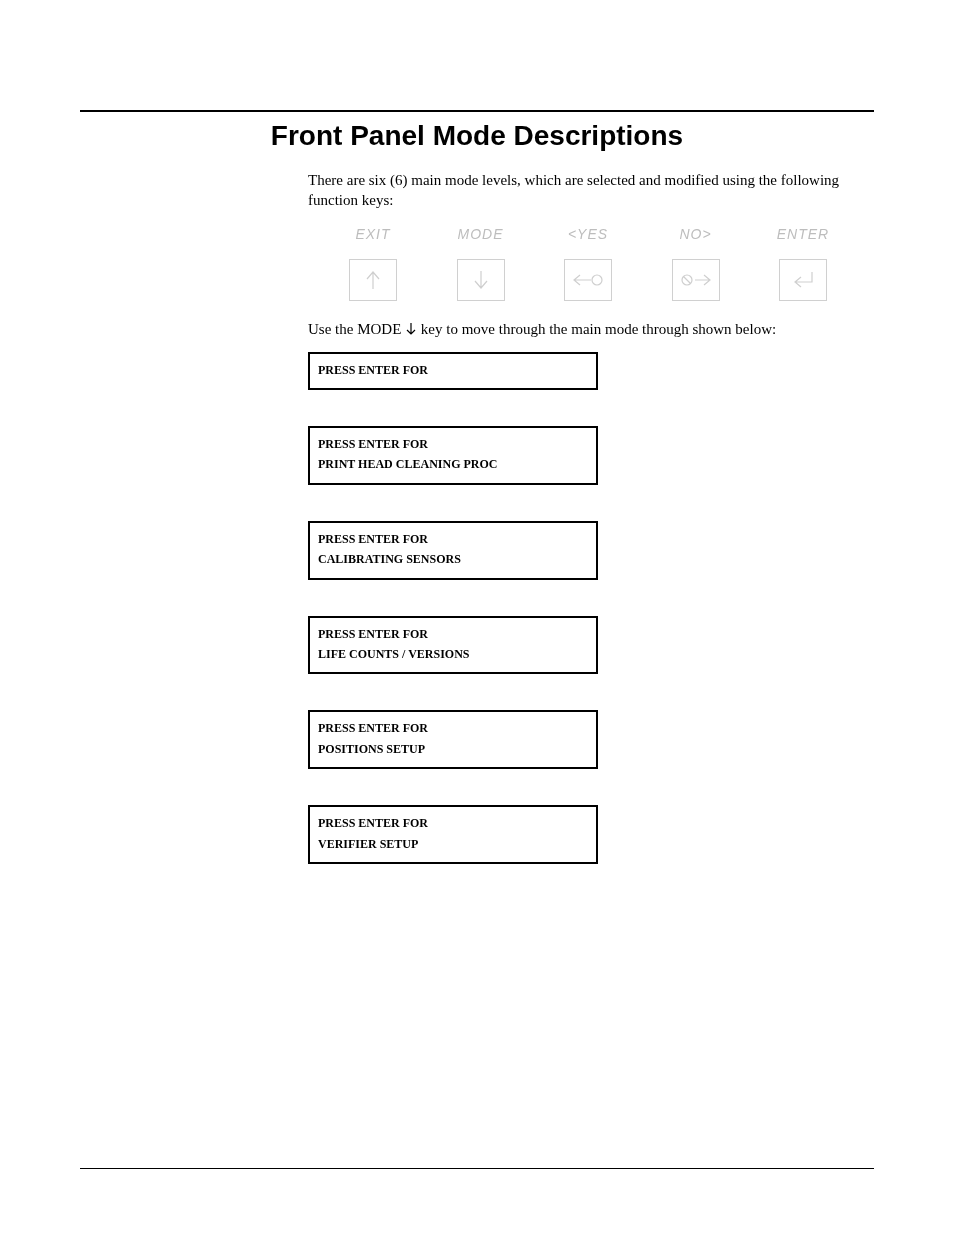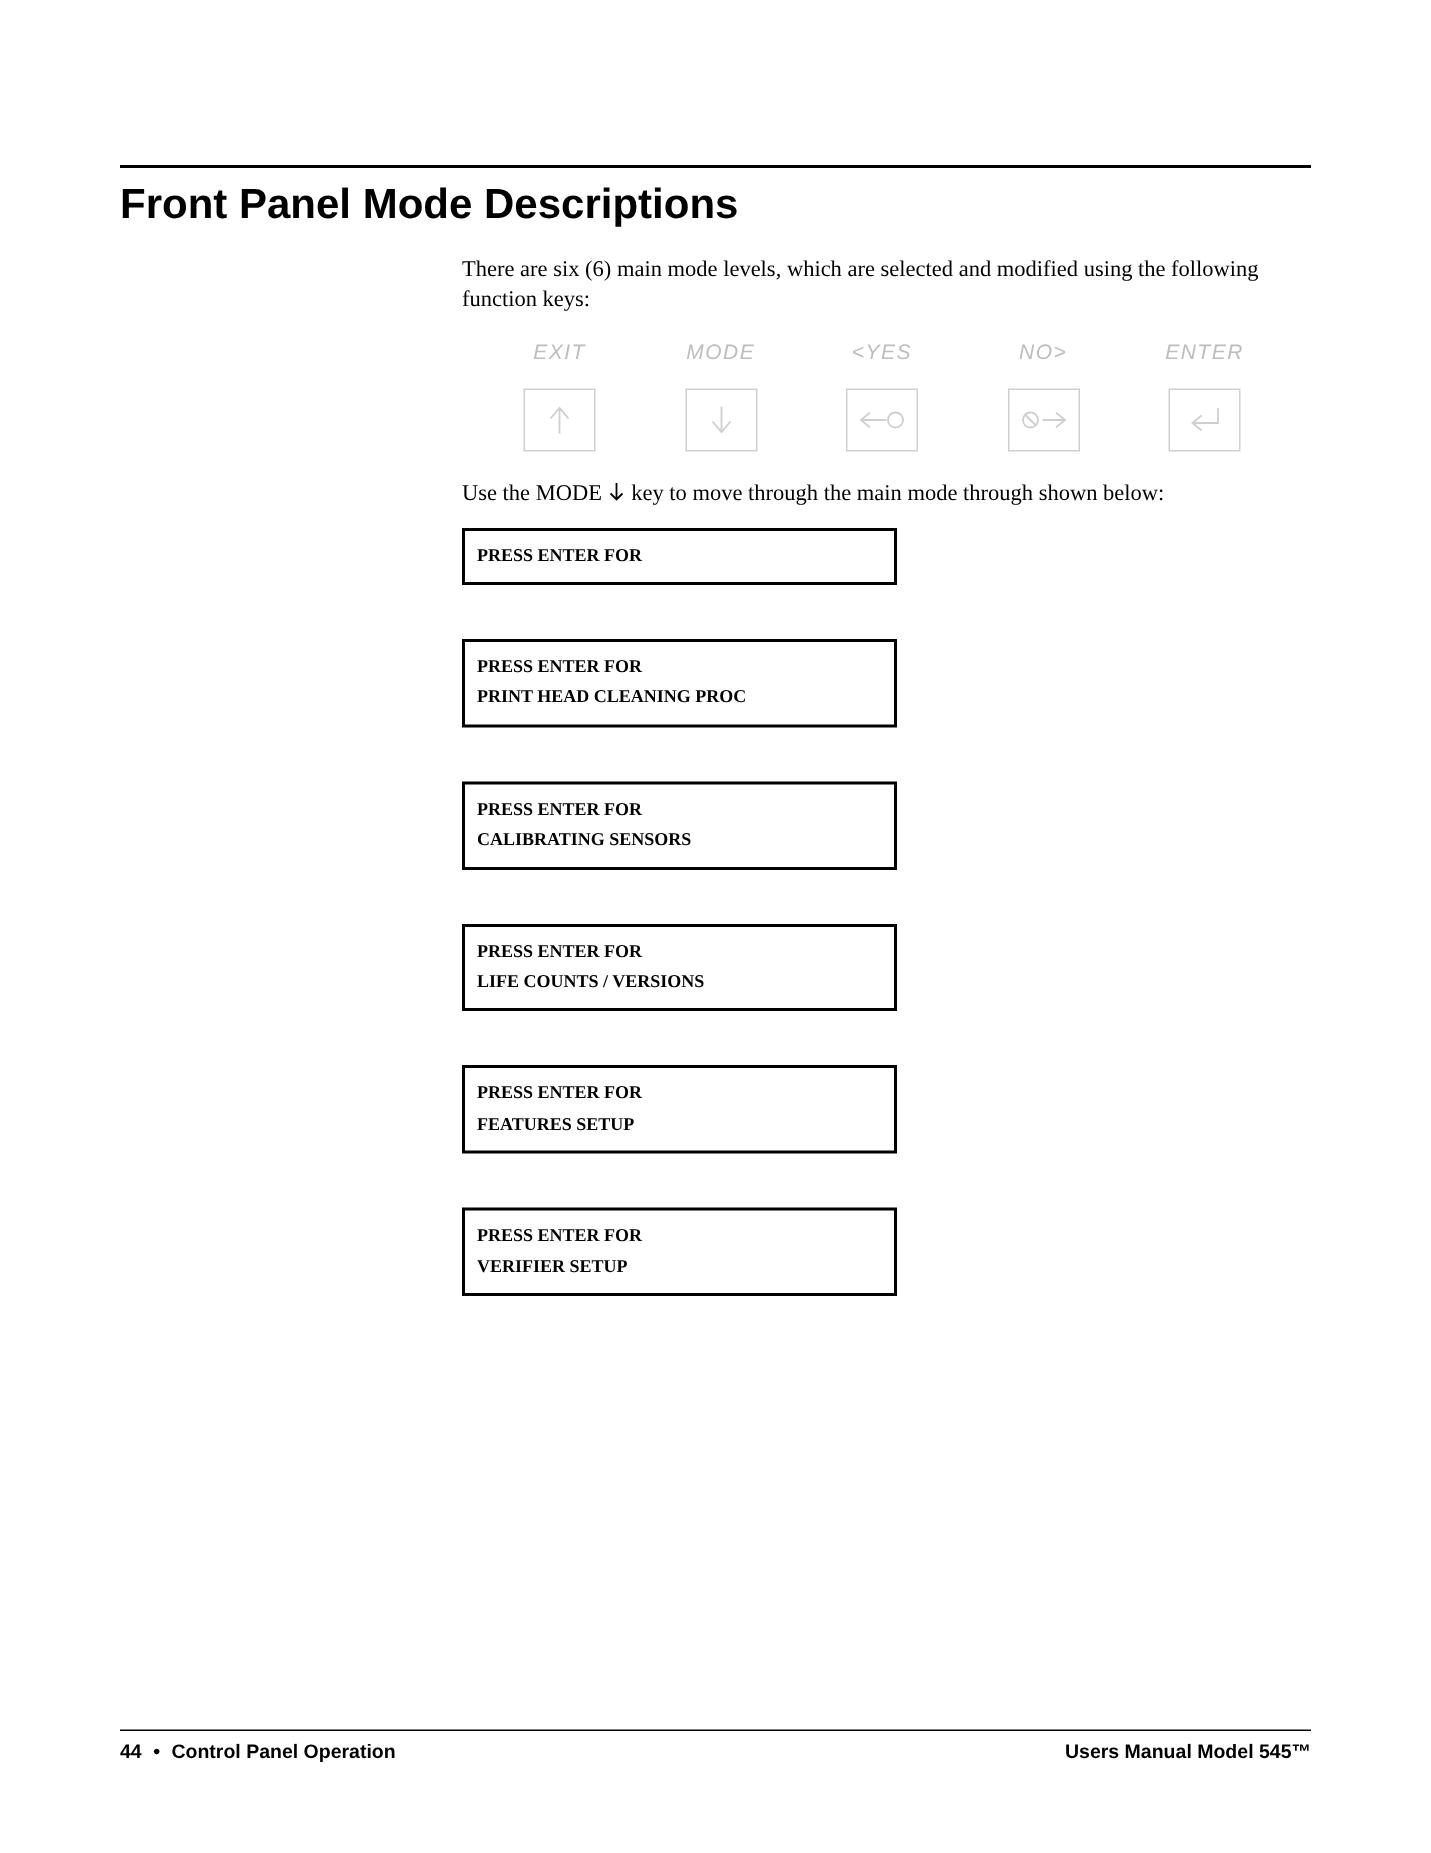--- a/index.html
+++ b/index.html
@@ -20,20 +20,21 @@
   .rule {
     border: 0;
     border-top: 2px solid #000;
     margin: 0 0 8px 0;
   }
   h1.title {
     font-family: Arial, Helvetica, sans-serif;
     font-weight: 700;
     font-size: 28px;
     margin: 0 0 18px 0;
+    text-align: center;
   }
   .body-col {
     margin-left: 228px; 
     width: 560px;
     font-size: 15px;
     line-height: 1.35;
   }
   .intro {
     margin: 0 0 14px 0;
   }
@@ -197,34 +198,26 @@
     <div class="modebox">
       <span class="l1">PRESS ENTER FOR</span>
       <span class="l2">CALIBRATING SENSORS</span>
     </div>
     <div class="modebox">
       <span class="l1">PRESS ENTER FOR</span>
       <span class="l2">LIFE COUNTS / VERSIONS</span>
     </div>
     <div class="modebox">
       <span class="l1">PRESS ENTER FOR</span>
-      <span class="l2">FEATURES SETUP</span>
+      <span class="l2">POSITIONS SETUP</span>
     </div>
     <div class="modebox" style="margin-bottom:14px">
       <span class="l1">PRESS ENTER FOR</span>
       <span class="l2">VERIFIER SETUP</span>
     </div>
   </div>
 
 
   <div class="footer">
     <hr class="footer-rule">
-    <div class="footer-row">
-      <div class="footer-left">
-        <span class="pg">44</span>
-        <span class="dot">•</span>
-        <span>Control Panel Operation</span>
-      </div>
-      <div class="footer-right">Users Manual Model 545™</div>
-    </div>
   </div>
 
 </div>
 
 </body></html>

